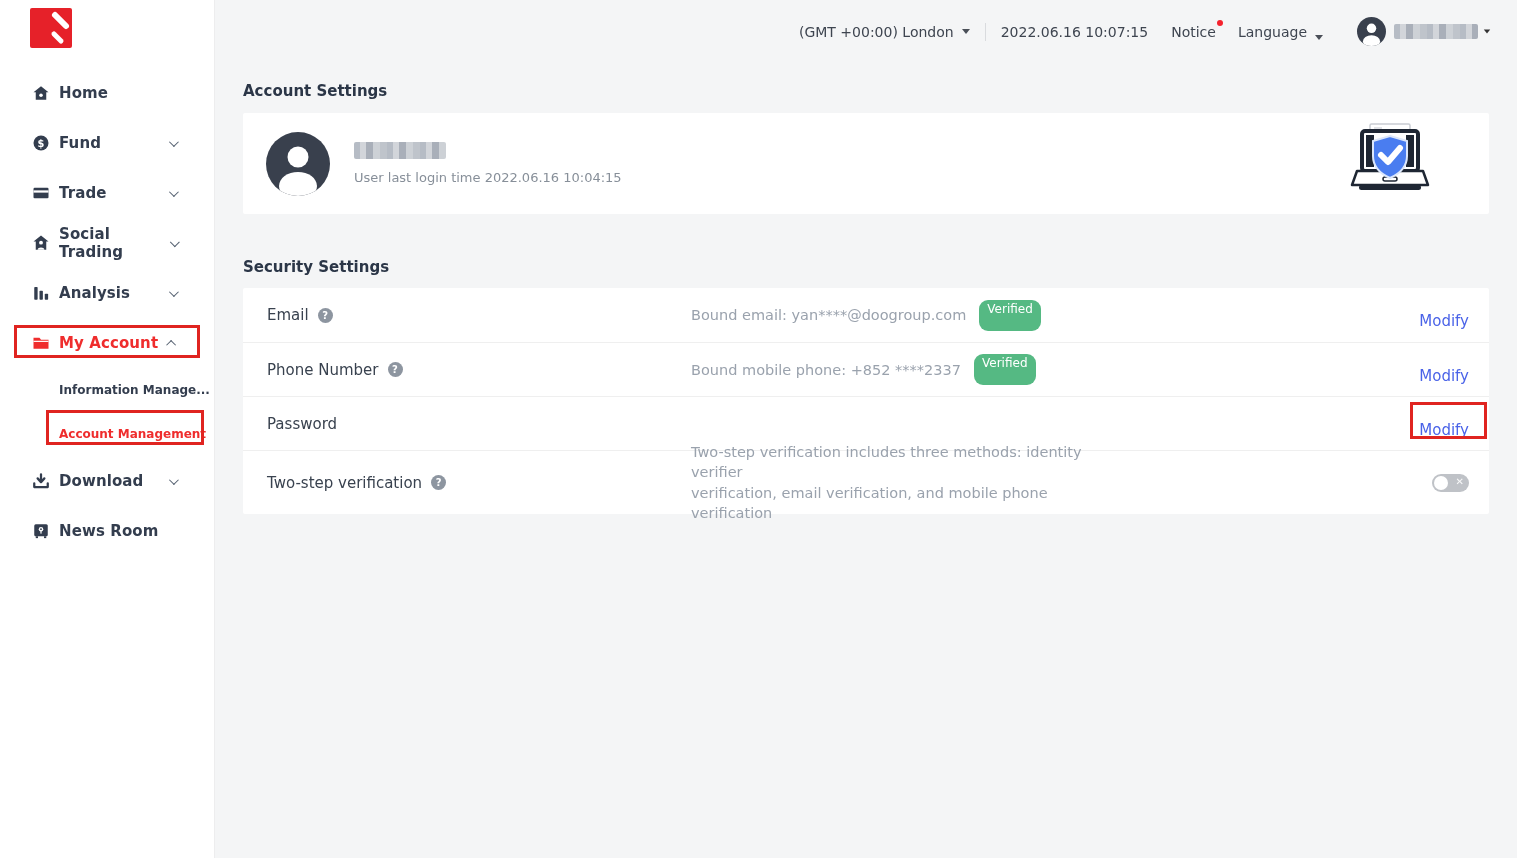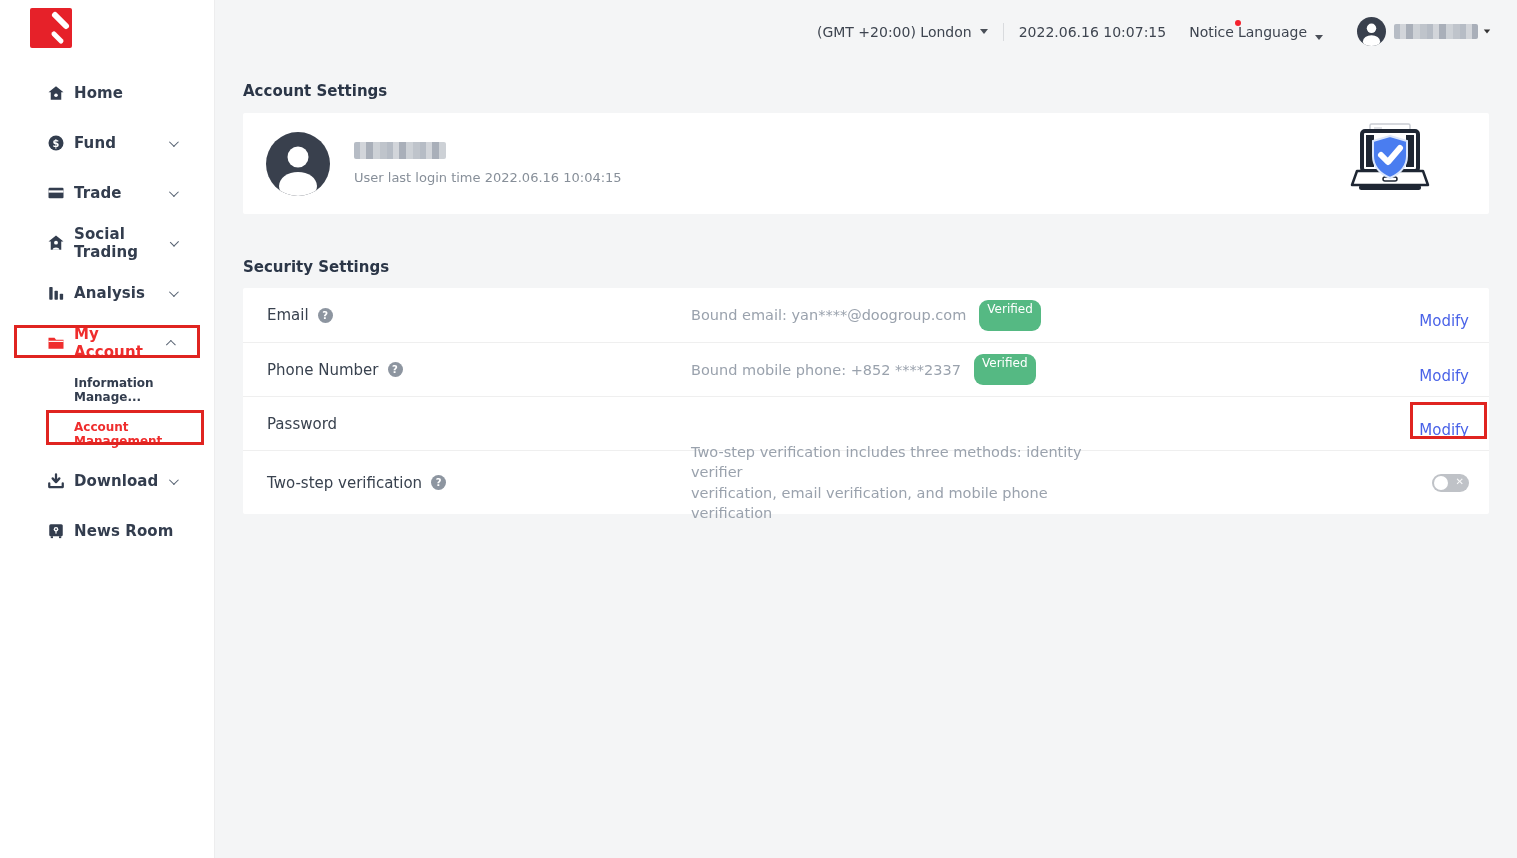--- a/index.html
+++ b/index.html
@@ -12,21 +12,21 @@
     position:relative;
     overflow:hidden;
   }
   
   .sidebar {
     width:215px; flex-shrink:0; background:#fff;
     border-right:1px solid #ededee;
     position:relative;
   }
   .logo { margin:8px 0 0 30px; width:42px; height:40px; }
-  .nav { margin-top:16px;margin-left:15px; }
+  .nav { margin-top:16px; }
   .nav-item {
     height:50px; display:flex; align-items:center;
     padding-left:32px; cursor:pointer;
   }
   .nav-item .icn { width:18px; height:18px; margin-right:9px; flex-shrink:0; }
   .nav-item .lbl { font-size:15px; font-weight:bold; color:#333d4e; letter-spacing:.1px; }
   .nav-item.active .lbl { color:#ef2d2d; }
   .nav-sub {
     height:44px; display:flex; align-items:center;
     padding-left:59px; cursor:pointer;
@@ -42,21 +42,21 @@
   .topbar {
     height:63px; display:flex; align-items:center; justify-content:flex-end;
     padding-right:26px; font-size:14px; color:#3e4550;
   }
   .tz { display:flex; align-items:center; cursor:pointer; }
   .caret { width:0; height:0; border-left:4px solid transparent; border-right:4px solid transparent;
            border-top:5px solid #4a4f58; margin-left:8px; display:inline-block; }
   .tb-div { width:1px; height:18px; background:#d9dbde; margin:0 15px; }
   .notice { margin-left:23px; position:relative; cursor:pointer; }
   .notice .dot { position:absolute; top:-4px; right:-7px; width:6px; height:6px; border-radius:50%; background:#f5222d; }
-  .lang { margin-left:4px; display:flex; align-items:flex-end; cursor:pointer; }
+  .lang { margin-left:22px; display:flex; align-items:flex-end; cursor:pointer; }
   .userbox { margin-left:34px; display:flex; align-items:center; cursor:pointer; }
   .userbox svg { width:29px; height:29px; }
   .mosaic {
     border-radius:2px;
     background-image:
       repeating-linear-gradient(90deg,#b6bcc5 0 6px,#d2d5da 6px 12px,#a9afb9 12px 19px,#cdd1d6 19px 26px,#bfc4cb 26px 33px),
       repeating-linear-gradient(180deg,rgba(255,255,255,.45) 0 5px,rgba(110,120,135,.30) 5px 10px);
   }
   .user-name-mosaic { width:84px; height:15px; margin-left:8px; }
   .userbox .caret { border-top-color:#333; margin-left:5px; transform:scale(.8); }
@@ -201,21 +201,21 @@
       <span class="lbl">News Room</span>
     </div>
 
   </nav>
 </aside>
 
 <div class="main">
 
   <header class="topbar">
     <span class="tz">
-      <span>(GMT +20:00) London</span>
+      <span>(GMT +00:00) London</span>
       <span class="caret"></span>
     </span>
     <span class="tb-div"></span>
     <span>2022.06.16 10:07:15</span>
     <span class="notice">
       <span>Notice</span>
       <span class="dot"></span>
     </span>
     <span class="lang">
       <span>Language</span>

